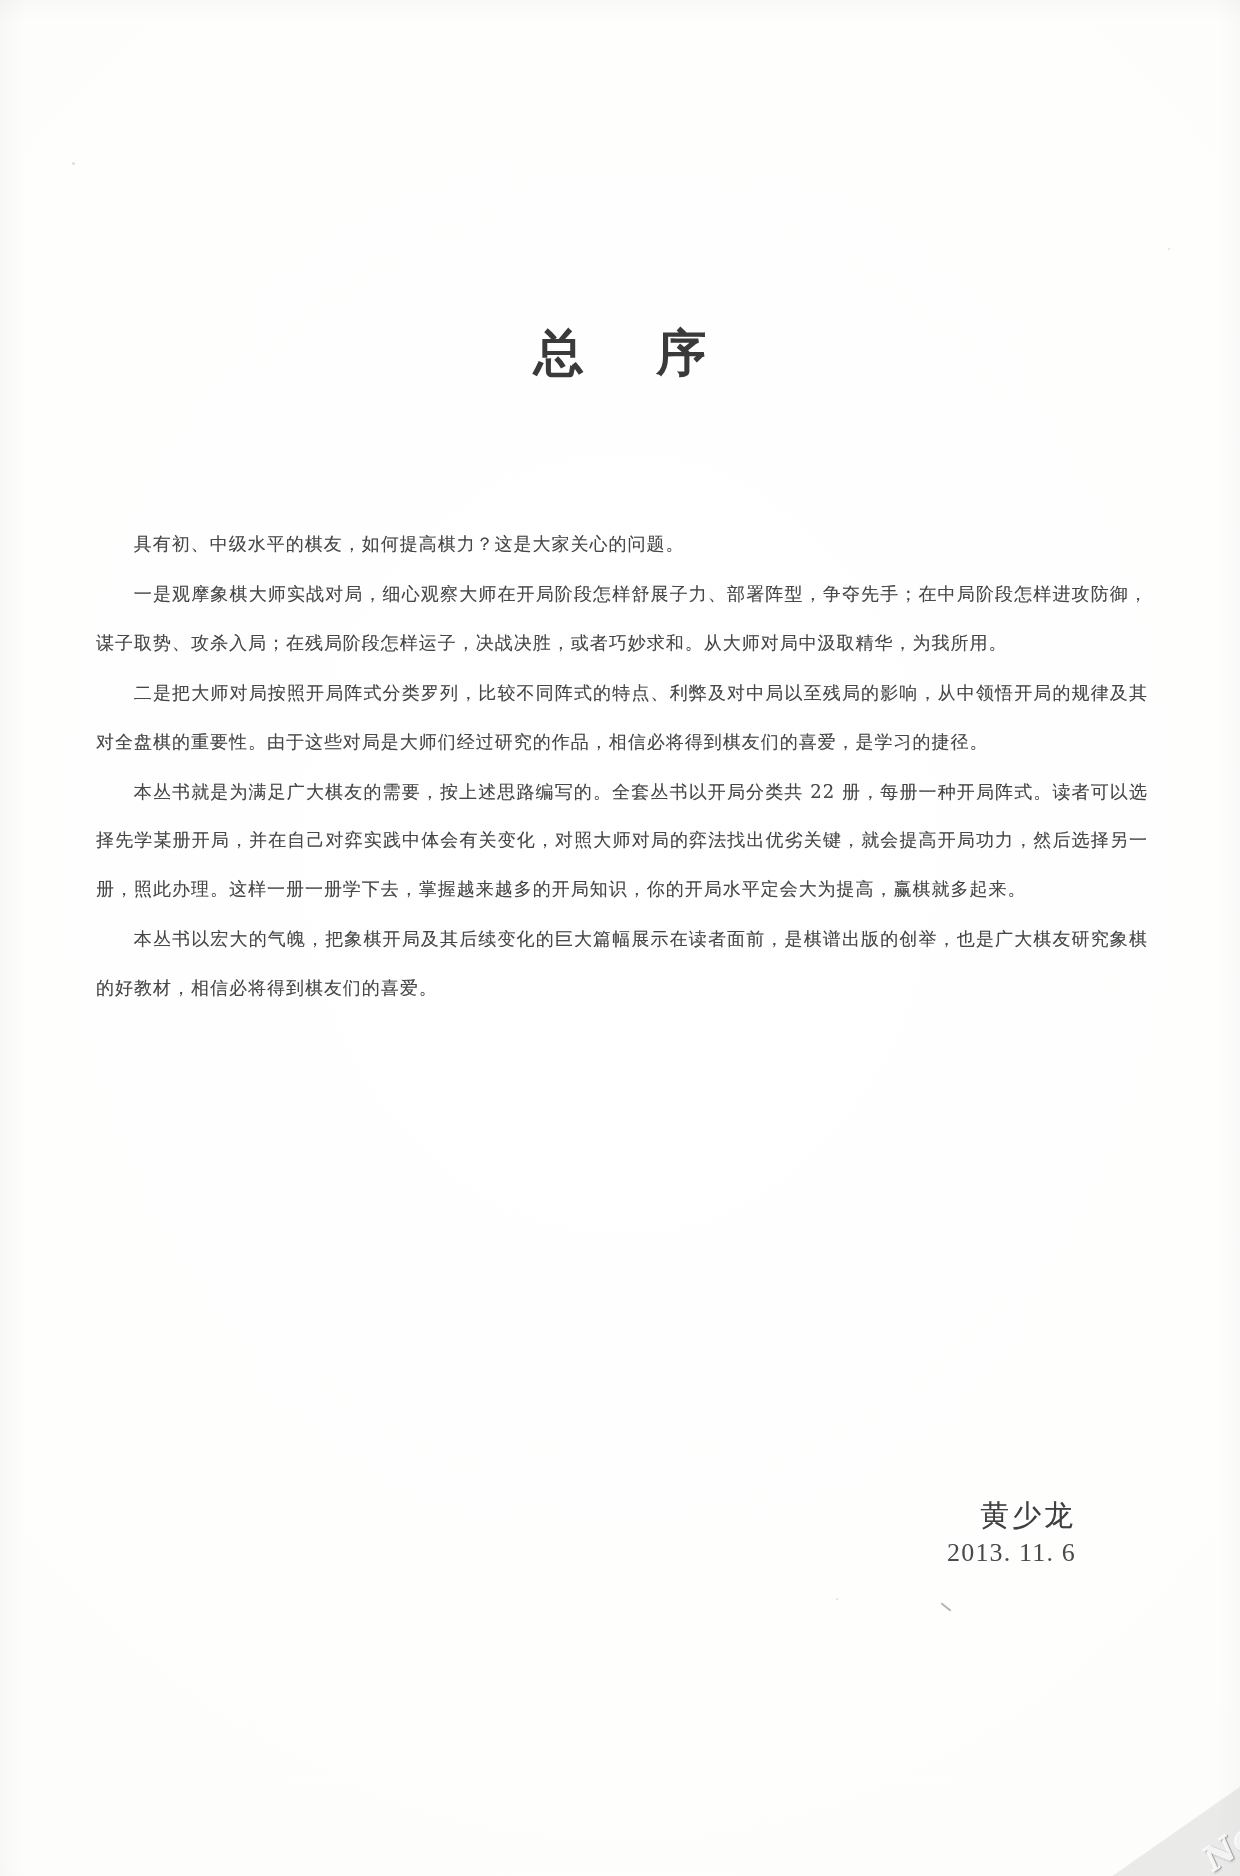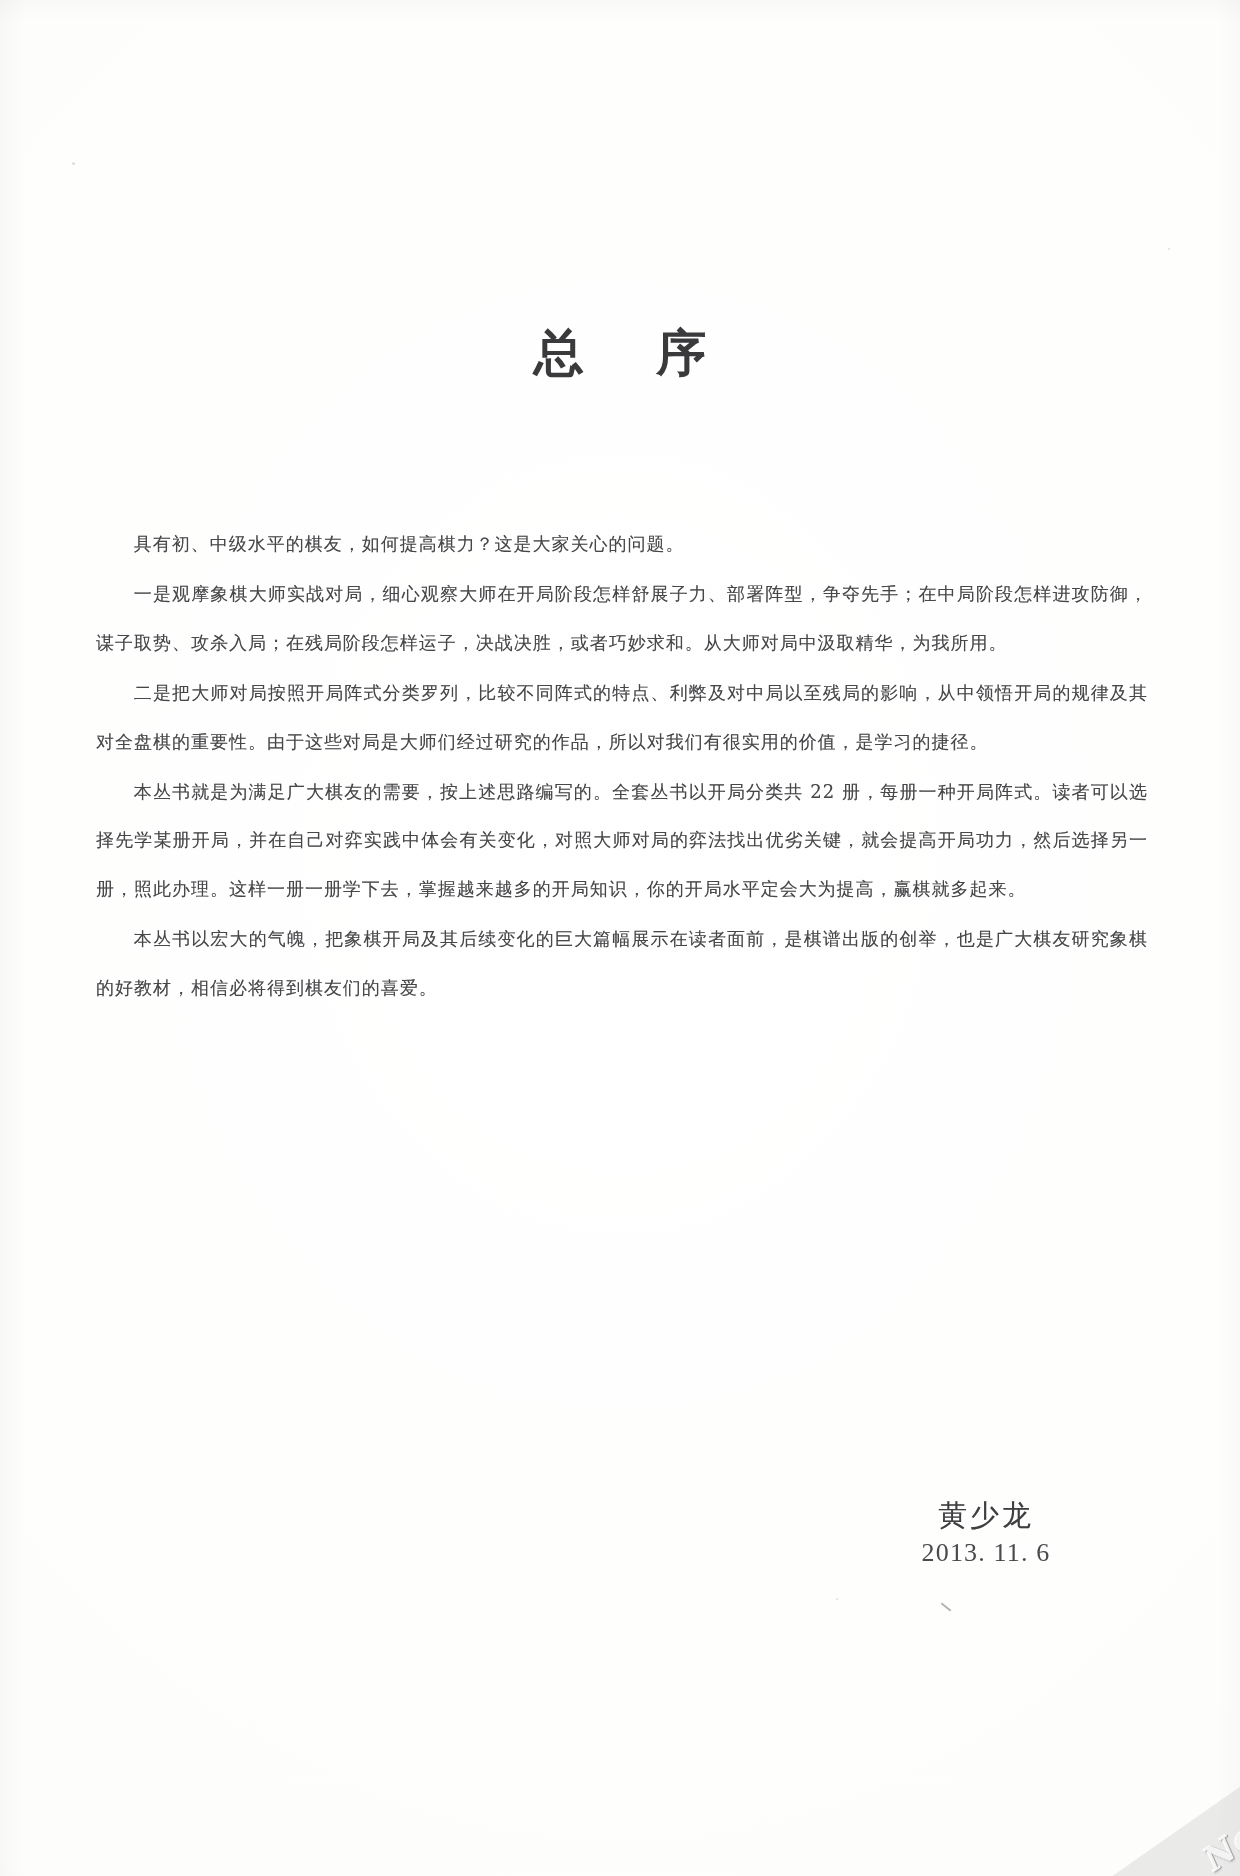--- a/index.html
+++ b/index.html
@@ -72,23 +72,23 @@
     letter-spacing: 0.055em;
     text-indent: 2.1em;
     word-break: break-all;
     
     text-shadow: 0 0 0.45px rgba(70,70,74,0.35);
   }
 
   
   .sign-block {
     position: absolute;
-    right: 144px;
+    right: 164px;
     top: 1494px;
-    text-align: center;
+    text-align: right;
     width: 220px;
   }
   .sign-name {
     font-family: "DejaVu Serif", "Liberation Serif", serif;
     font-size: 29px;
     color: #3f3f42;
     letter-spacing: 0.10em;
     line-height: 1.45;
     text-shadow: 0 0 0.45px rgba(63,63,66,0.35);
   }
@@ -148,21 +148,21 @@
 </head>
 <body>
 
 <div id="page">
 
   <div class="title">总  序</div>
 
   <div class="body-block">
     <p class="para">具有初、中级水平的棋友，如何提高棋力？这是大家关心的问题。</p>
     <p class="para">一是观摩象棋大师实战对局，细心观察大师在开局阶段怎样舒展子力、部署阵型，争夺先手；在中局阶段怎样进攻防御，谋子取势、攻杀入局；在残局阶段怎样运子，决战决胜，或者巧妙求和。从大师对局中汲取精华，为我所用。</p>
-    <p class="para">二是把大师对局按照开局阵式分类罗列，比较不同阵式的特点、利弊及对中局以至残局的影响，从中领悟开局的规律及其对全盘棋的重要性。由于这些对局是大师们经过研究的作品，所以对我们有很实用的价值，是学习的捷径。</p>
+    <p class="para">二是把大师对局按照开局阵式分类罗列，比较不同阵式的特点、利弊及对中局以至残局的影响，从中领悟开局的规律及其对全盘棋的重要性。由于这些对局是大师们经过研究的作品，相信必将得到棋友们的喜爱，是学习的捷径。</p>
     <p class="para">本丛书就是为满足广大棋友的需要，按上述思路编写的。全套丛书以开局分类共 22 册，每册一种开局阵式。读者可以选择先学某册开局，并在自己对弈实践中体会有关变化，对照大师对局的弈法找出优劣关键，就会提高开局功力，然后选择另一册，照此办理。这样一册一册学下去，掌握越来越多的开局知识，你的开局水平定会大为提高，赢棋就多起来。</p>
     <p class="para">本丛书以宏大的气魄，把象棋开局及其后续变化的巨大篇幅展示在读者面前，是棋谱出版的创举，也是广大棋友研究象棋的好教材，相信必将得到棋友们的喜爱。</p>
   </div>
 
   <div class="sign-block">
     <div class="sign-name">黄少龙</div>
     <div class="sign-date">2013. 11. 6</div>
   </div>
 
   <div class="speck" style="left:72px; top:162px; width:3px; height:3px;"></div>

